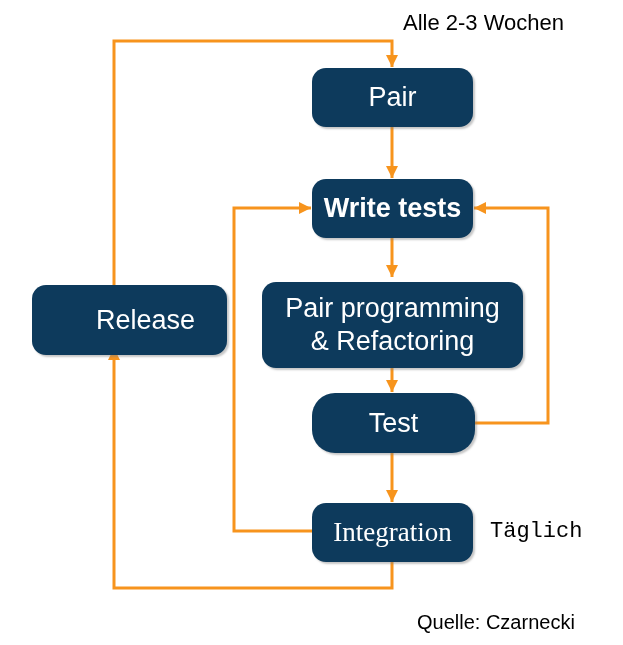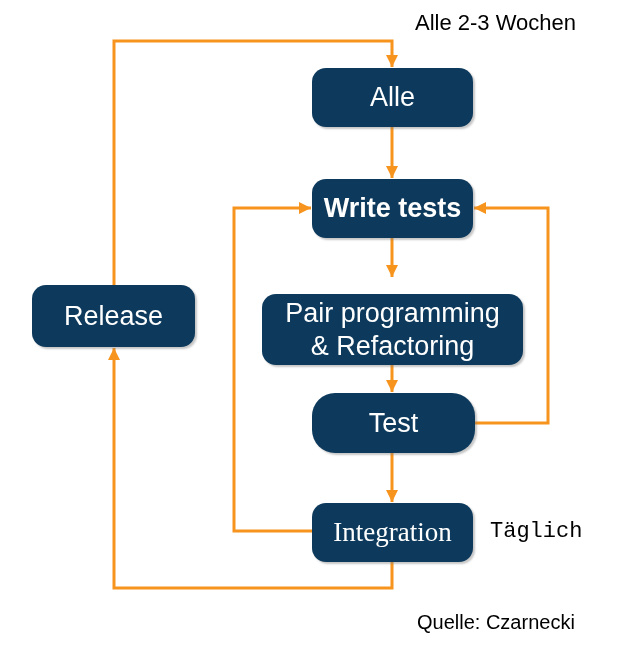--- a/index.html
+++ b/index.html
@@ -32,32 +32,32 @@
     align-items: center;
     justify-content: center;
     text-align: center;
     font-size: 27px;
     line-height: 1.22;
     white-space: pre-line;
     box-shadow: 2px 2px 2px rgba(128,128,128,0.45);
   }
   .node-plan        { left: 312px; top: 68px;  width: 161px; height: 59px; }
   .node-write-tests { left: 312px; top: 179px; width: 161px; height: 59px; font-weight: bold; }
-  .node-pair        { left: 262px; top: 294px; width: 261px; height: 71px; }
+  .node-pair        { left: 262px; top: 282px; width: 261px; height: 86px; }
   .node-test        { left: 312px; top: 393px; width: 163px; height: 60px; border-radius: 23px; }
   .node-integration { left: 312px; top: 503px; width: 161px; height: 59px; font-family: Liberation Serif, serif; }
-  .node-release     { left: 32px;  top: 285px; width: 163px; height: 62px; }
+  .node-release     { left: 32px;  top: 285px; width: 163px; height: 70px; padding-left: 32px; }
   .annotation {
     position: absolute;
     color: #000000;
     font-size: 22px;
     line-height: 26px;
     white-space: nowrap;
   }
-  .annotation-cycle  { left: 403px; top: 10px; margin-left: 12px; }
+  .annotation-cycle  { left: 403px; top: 10px; }
   .annotation-daily  { left: 490px; top: 519px; font-family: Liberation Mono, monospace; }
   .annotation-source { left: 417px; top: 609px; font-size: 20px; }
 </style>
 </head>
 <body>
 
 <div class="canvas">
 
   <svg class="arrows" viewBox="0 0 623 645" xmlns="http://www.w3.org/2000/svg">
     <defs>
@@ -71,21 +71,21 @@
       <path d="M392,238 L392,277" marker-end="url(#ah)"></path>
       <path d="M392,349 L392,392" marker-end="url(#ah)"></path>
       <path d="M392,453 L392,502" marker-end="url(#ah)"></path>
       <path d="M312,531 L234,531 L234,208 L311,208" marker-end="url(#ah)"></path>
       <path d="M475,423 L548,423 L548,208 L474,208" marker-end="url(#ah)"></path>
       <path d="M392,562 L392,588 L114,588 L114,348" marker-end="url(#ah)"></path>
     </g>
   </svg>
 
   <div class="node node-plan">
-    <span>Alle</span>
+    <span>Pair</span>
   </div>
 
   <div class="node node-write-tests">
     <span>Write tests</span>
   </div>
 
   <div class="node node-pair">
     <span>Pair programming
 &amp; Refactoring</span>
   </div>

